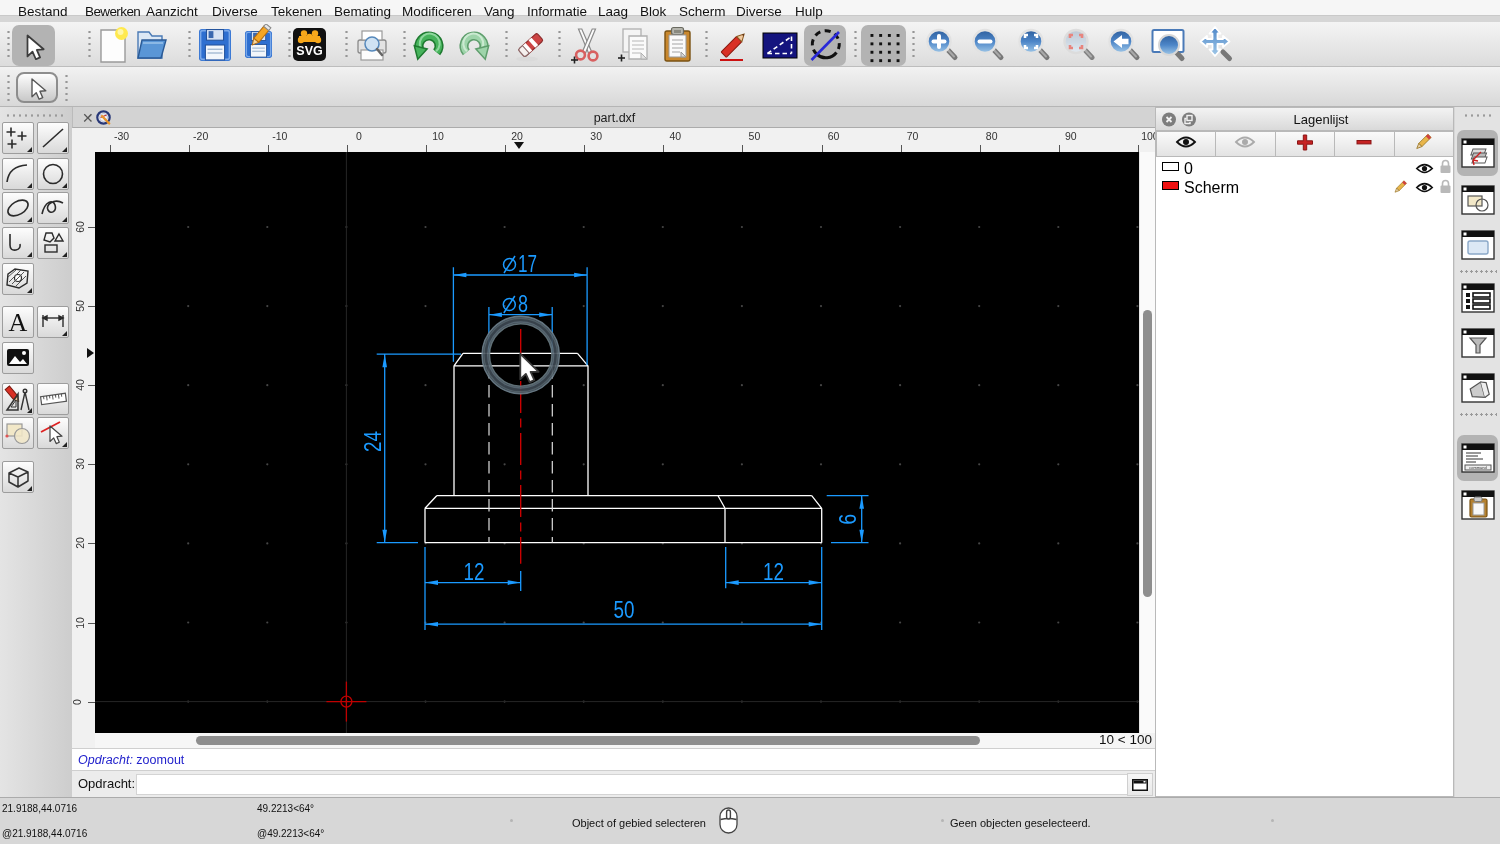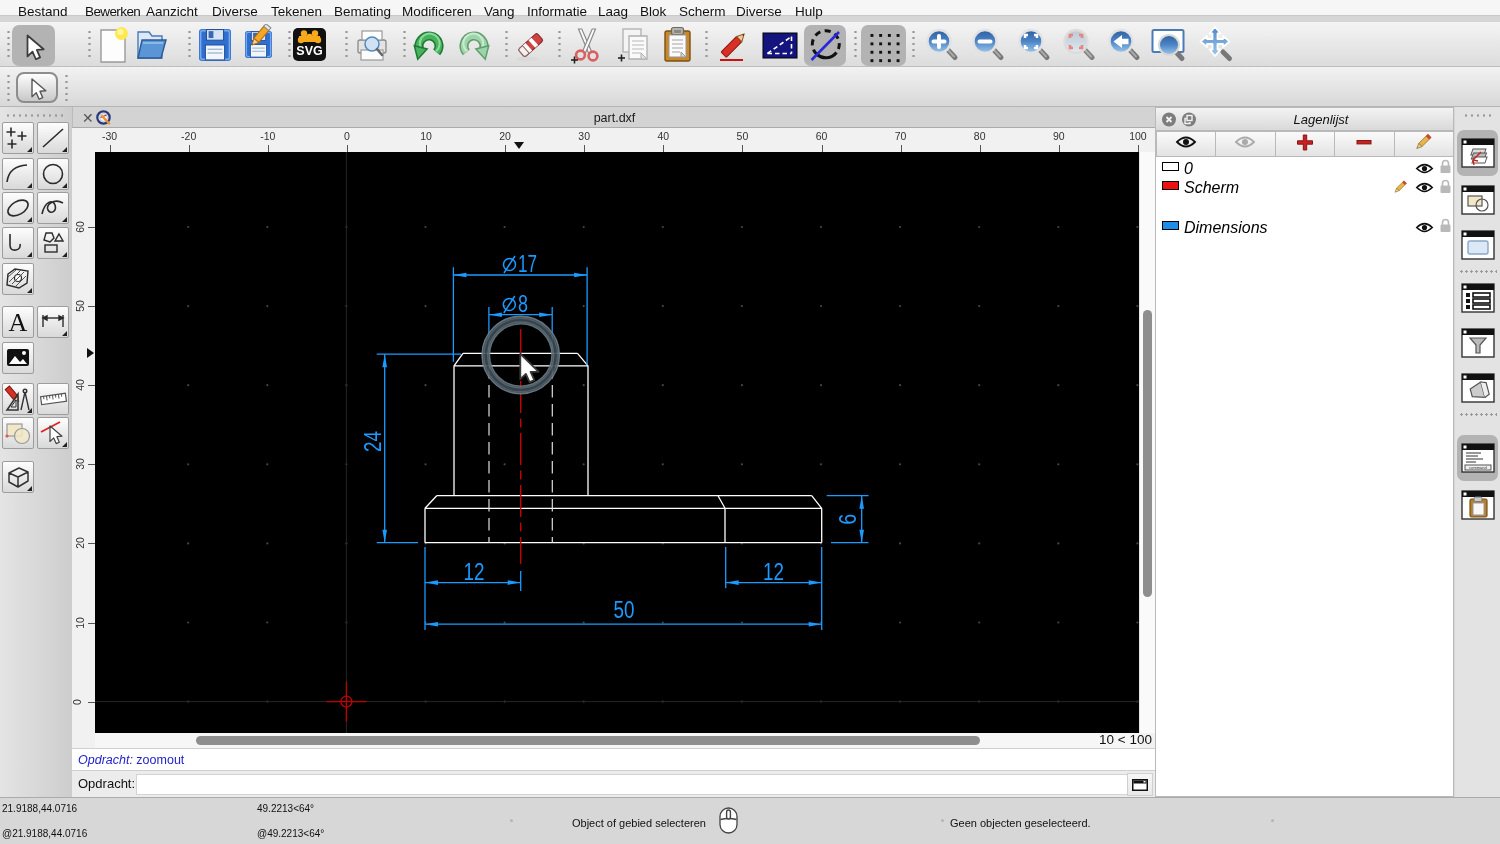--- a/index.html
+++ b/index.html
@@ -7,35 +7,35 @@
 #tb1{position:absolute;left:0;top:22px;width:1500px;height:45px;background:linear-gradient(#f4f4f4,#dcdcdc);border-bottom:1px solid #bdbdbd;}
 #tb2{position:absolute;left:0;top:67px;width:1500px;height:40px;background:linear-gradient(#f2f2f2,#d8d8d8);border-bottom:1px solid #b5b5b5;}
 .vsep{position:absolute;width:3px;background-image:radial-gradient(circle,#969696 1px,rgba(0,0,0,0) 1.3px);background-size:3px 6px;background-position:center;background-repeat:repeat-y;}
 #ldock{position:absolute;left:0;top:107px;width:72px;height:690px;background:linear-gradient(90deg,#e4e4e4,#cdcdcd);}
 .dkb{position:absolute;width:32px;height:32px;background:linear-gradient(#fdfdfd,#d9d9d9);border:1px solid #9d9d9d;border-radius:2px;}
 .dkb svg{position:absolute;left:0;top:0;}
 .tri{position:absolute;right:1px;bottom:1px;width:0;height:0;border-left:5px solid transparent;border-bottom:5px solid #222;}
 #cwin{position:absolute;left:72px;top:107px;width:1083px;height:690px;background:#f1f1f1;}
 #tabbar{position:absolute;left:0;top:0;width:1083px;height:21px;background:#d3d3d3;border-bottom:1px solid #ababab;border-left:1px solid #bbb;}
 #hruler{position:absolute;left:0px;top:21px;width:1083px;height:24px;background:#f1f1f1;font-size:10.5px;color:#333;}
-#hruler .n{position:absolute;top:2px;transform:translateX(-50%);}
+#hruler .n{position:absolute;top:2px;transform:translateX(-50%);margin-left:12px;}
 #hruler .t{position:absolute;top:17px;width:1px;height:7px;background:#555;}
 #vruler{position:absolute;left:0;top:45px;width:23px;height:581px;background:#f1f1f1;font-size:10.5px;color:#333;}
 #vruler .n{position:absolute;left:2px;transform:translate(0,-50%) rotate(-90deg);}
 #vruler .t{position:absolute;left:16px;width:7px;height:1px;background:#555;}
 #canvas{position:absolute;left:23px;top:45px;}
 #vsb{position:absolute;left:1067px;top:45px;width:16px;height:581px;background:#fafafa;border-left:1px solid #e3e3e3;}
 #vsb .th{position:absolute;left:3px;top:158px;width:9px;height:287px;background:#8e8e8e;border-radius:5px;}
 #hscroll{position:absolute;left:23px;top:626px;width:1044px;height:15px;background:#f6f6f6;}
 #hscroll .th{position:absolute;left:101px;top:3px;width:784px;height:9px;background:#8e8e8e;border-radius:5px;}
 #zoomtxt{position:absolute;right:3px;top:625px;font-size:13.5px;color:#111;}
 #cmdhist{position:absolute;left:0;top:641px;width:1083px;height:22px;background:#fff;border-top:1px solid #cfcfcf;font-size:12.5px;color:#2222cc;}
 #cmdrow{position:absolute;left:0;top:663px;width:1083px;height:27px;background:#ececec;border-top:1px solid #cfcfcf;font-size:13px;color:#111;}
 #cmdfield{position:absolute;left:64px;top:3px;width:994px;height:21px;background:#fff;border:1px solid #d4d4d4;}
-#rpanel{position:absolute;left:1155px;top:107px;width:299px;height:690px;background:#fff;border:1px solid #b9b9b9;font-style:italic;}
+#rpanel{position:absolute;left:1155px;top:107px;width:299px;height:690px;background:#fff;border:1px solid #b9b9b9;}
 #rptitle{position:absolute;left:0;top:0;width:297px;height:23px;background:linear-gradient(#f3f3f3,#d9d9d9);border-bottom:1px solid #b9b9b9;}
 .rpb{position:absolute;top:23px;height:26px;background:linear-gradient(#fafafa,#e3e3e3);border:1px solid #b9b9b9;}
 .lrow{position:absolute;left:0;width:297px;height:20px;}
 .sw{position:absolute;left:6px;top:5px;width:17px;height:9px;border:1.5px solid #000;}
 .lname{position:absolute;left:28px;top:3px;}
 #rdock{position:absolute;left:1455px;top:107px;width:45px;height:690px;background:#e3e3e3;}
 .rdb{position:absolute;left:5px;width:36px;height:32px;}
 #statusbar{position:absolute;left:0;top:797px;width:1500px;height:47px;background:#d7d7d7;border-top:1px solid #ababab;font-size:10px;color:#111;}
 .sbt{position:absolute;}
 #canvas text{font-family:"Liberation Sans",sans-serif;font-size:24px;fill:#1b9aff;}
@@ -777,32 +777,20 @@
         </svg></span>
       <span style="position:absolute;left:259px;top:4px"><svg width="19" height="12" viewBox="0 0 22 13">
           <path d="M2,6 Q11,-3 20,6 Q11,15 2,6 Z" fill="none" stroke="#111" stroke-width="1.8"></path>
           <circle cx="11" cy="6" r="3" fill="#111"></circle>
         </svg></span>
       <span style="position:absolute;left:283px;top:2.5px"><svg width="13" height="15" viewBox="0 0 13 15">
           <path d="M3.5,7 L3.5,4.5 a3,3 0 0 1 6,0 L9.5,7" fill="none" stroke="#b9b9b9" stroke-width="1.6"></path>
           <rect x="1.5" y="6.5" width="10" height="7.5" rx="1" fill="#b9b9b9"></rect>
         </svg></span>
     </div>
-    <div class="lrow" style="top:107.6px">
-      <span class="sw" style="background:#1e8ee8"></span>
-      <span class="lname">Dimensions</span>
-      <span style="position:absolute;left:259px;top:4px"><svg width="19" height="12" viewBox="0 0 22 13">
-          <path d="M2,6 Q11,-3 20,6 Q11,15 2,6 Z" fill="none" stroke="#111" stroke-width="1.8"></path>
-          <circle cx="11" cy="6" r="3" fill="#111"></circle>
-        </svg></span>
-      <span style="position:absolute;left:283px;top:2.5px"><svg width="13" height="15" viewBox="0 0 13 15">
-          <path d="M3.5,7 L3.5,4.5 a3,3 0 0 1 6,0 L9.5,7" fill="none" stroke="#b9b9b9" stroke-width="1.6"></path>
-          <rect x="1.5" y="6.5" width="10" height="7.5" rx="1" fill="#b9b9b9"></rect>
-        </svg></span>
-    </div>
 </div>
 <div id="rdock">
     <div style="position:absolute;left:8px;top:7px;width:30px;height:3px;background-image:radial-gradient(circle,#9a9a9a 1px,rgba(0,0,0,0) 1.3px);background-size:6px 3px;"></div>
     <div style="position:absolute;left:2px;top:23px;width:41px;height:46px;background:#b3b3b3;border-radius:7px"></div>
     <div class="rdb" style="top:31px;left:5.5px"><svg width="34" height="30" viewBox="0 0 34 30">
         <rect x="1" y="1" width="32" height="28" fill="#fff" stroke="#333" stroke-width="1.4"></rect>
         <rect x="1" y="1" width="32" height="6" fill="#111"></rect>
         <rect x="2.5" y="2.5" width="3" height="3" fill="#fff"></rect>
         <g transform="skewX(-20)">
           <rect x="16" y="11" width="13" height="6" fill="#ddd" stroke="#555" stroke-width="1"></rect>

